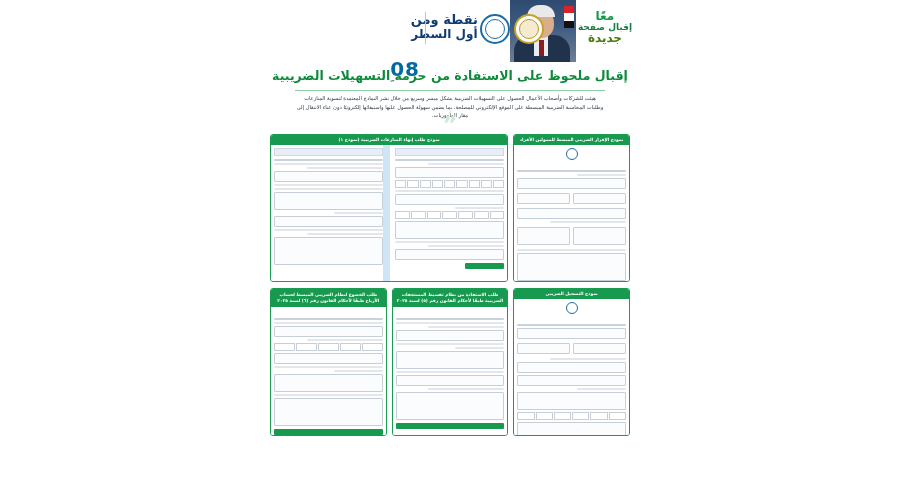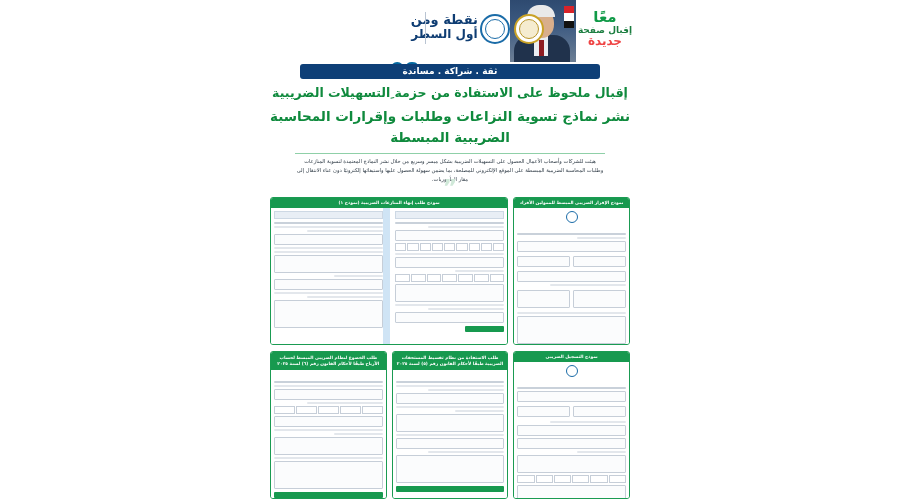--- a/index.html
+++ b/index.html
@@ -54,23 +54,23 @@
   }
   .tag-together {
     position: absolute;
     right: 6px;
     top: 10px;
     text-align: center;
     line-height: 1.05;
     color: #119a48;
     font-weight: bold;
   }
-  .tag-together .l1 { font-size: 15px; letter-spacing: -0.5px; }
+  .tag-together .l1 { font-size: 12px; letter-spacing: -0.5px; }
   .tag-together .l2 { font-size: 9px; color: #1a7d3f; }
-  .tag-together .l3 { font-size: 12px; color: #ef4444; }
+  .tag-together .l3 { font-size: 12px; color: #4d7c0f; }
 
   .president-photo {
     position: absolute;
     right: 62px;
     top: 0;
     width: 66px;
     height: 62px;
     background: linear-gradient(180deg,#2e4a70 0%,#3c5a81 40%,#6d7f95 100%);
     overflow: hidden;
     border-bottom: 0;
@@ -375,25 +375,23 @@
 
       <div class="brand-text">
         <div class="b1">نقطة ومن</div>
         <div class="b2">أول السطر</div>
       </div>
 
       <div class="issue-divider"></div>
       <div class="issue-no">08</div>
     </div>
 
-    <div class="ribbon">ثقة . شراكة . مساندة</div>
 
     <div class="headline-wrap">
       <div class="headline1">إقبال ملحوظ على الاستفادة من حزمة ِالتسهيلات الضريبية</div>
-      <div class="headline2">نشر نماذج تسوية النزاعات وطلبات وإقرارات المحاسبة الضريبية المبسطة</div>
       <div class="headline-rule"></div>
       <div class="subtext">هيئت للشركات وأصحاب الأعمال الحصول على التسهيلات الضريبية بشكل ميسر وسريع من خلال نشر النماذج المعتمدة لتسوية المنازعات وطلبات المحاسبة الضريبية المبسطة على الموقع الإلكتروني للمصلحة، بما يضمن سهولة الحصول عليها واستيفائها إلكترونيًا دون عناء الانتقال إلى مقار المأموريات.</div>
       <div class="quote-mark">”</div>
     </div>
 
     <div class="forms">
 
       <div class="row">
 
         <div class="card" style="width:116px;height:146px;">

